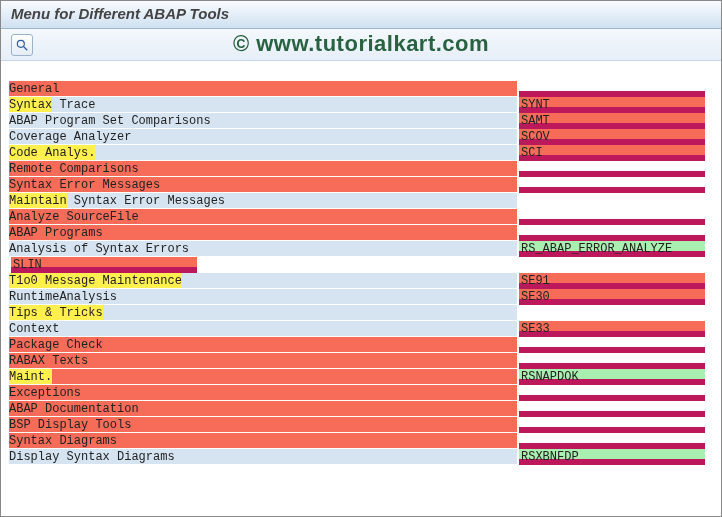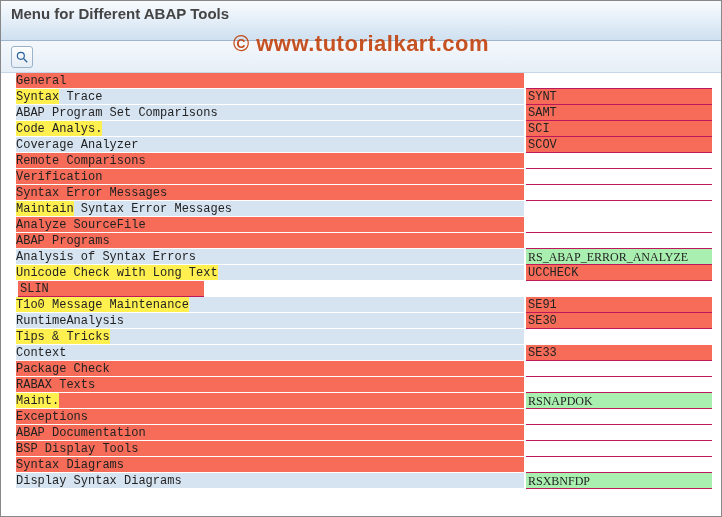--- a/index.html
+++ b/index.html
@@ -9,21 +9,22 @@
     background: #fff;
     width: 722px;
     height: 517px;
     overflow: hidden;
     border: 1px solid #888;
     position: relative;
   }
   .titlebar {
     background: linear-gradient(to bottom, #f8fbfe 0%, #e4eef8 50%, #cfe0f0 100%);
     border-bottom: 1px solid #9cb6cf;
-    padding: 4px 10px 18px 10px;
+    padding: 4px 10px 6px 10px;
+    font-style: italic;
     font-weight: bold;
     font-size: 15px;
     color: #444;
   }
   .toolbar {
     background: linear-gradient(to bottom, #f4f8fc, #e6eef7);
     border-bottom: 1px solid #c5d6e6;
     height: 32px;
     display: flex;
     align-items: center;
@@ -41,28 +42,28 @@
     cursor: pointer;
   }
   .toolbar-btn svg { width: 14px; height: 14px; }
   .watermark {
     position: absolute;
     top: 30px;
     left: 0; right: 0;
     text-align: center;
     font-size: 22px;
     font-weight: bold;
-    color: #c2410c;
+    color: #14532d;
     pointer-events: none;
     opacity: 0.9;
     letter-spacing: 0.5px;
   }
   .grid {
-    margin-top: 0;
-    padding-left: 15px;
+    margin-top: 20px;
+    padding-left: 8px;
   }
   .row {
     display: flex;
     align-items: stretch;
     height: 16px;
     line-height: 16px;
     font-family: "Courier New", monospace;
     font-size: 12px;
     color: #222;
   }
@@ -75,28 +76,28 @@
   }
   .cell-label .hl {
     display: inline-block;
     height: 100%;
     vertical-align: top;
   }
   .cell-gap { width: 2px; }
   .cell-code {
     width: 186px;
     background: #fff;
-    border-bottom: 1px solid #be185d;
+    border-bottom: 6px solid #be185d;
     padding-left: 2px;
     white-space: pre;
   }
   
   .bg-red { background: #f66c59 !important; }
   .bg-yellow { background: #fff04f !important; }
-  .bg-green { background: #a9efb0 !important; font-family: Liberation Serif, serif; }
+  .bg-green { background: #a9efb0 !important; }
   .bg-blue { background: #d6e4f2 !important; }
   .bg-none { background: transparent !important; }
 </style>
 </head>
 <body>
 
 <div class="titlebar">Menu for Different ABAP Tools</div>
 
 <div class="toolbar">
   <div class="toolbar-btn">
@@ -119,40 +120,35 @@
       <div class="cell-label bg-blue"><span class="hl bg-yellow">Syntax</span><span> Trace</span></div>
       <div class="cell-gap"></div>
       <div class="cell-code bg-red">SYNT</div>
     </div>
     <div class="row">
       <div class="cell-label bg-blue"><span>ABAP Program Set Comparisons</span></div>
       <div class="cell-gap"></div>
       <div class="cell-code bg-red">SAMT</div>
     </div>
     <div class="row">
+      <div class="cell-label bg-blue"><span>Coverage Analyzer</span></div>
+      <div class="cell-gap"></div>
+      <div class="cell-code bg-red">SCOV</div>
+    </div>
+    <div class="row">
       <div class="cell-label bg-blue"><span class="hl bg-yellow">Code Analys.</span><span></span></div>
       <div class="cell-gap"></div>
       <div class="cell-code bg-red">SCI</div>
     </div>
     <div class="row">
-      <div class="cell-label bg-blue"><span>Coverage Analyzer</span></div>
-      <div class="cell-gap"></div>
-      <div class="cell-code bg-red">SCOV</div>
-    </div>
-    <div class="row">
       <div class="cell-label bg-red"><span>Remote Comparisons</span></div>
       <div class="cell-gap"></div>
       <div class="cell-code bg-none"></div>
     </div>
     <div class="row">
-      <div class="cell-label bg-red"><span>Verification</span></div>
-      <div class="cell-gap"></div>
-      <div class="cell-code bg-none"></div>
-    </div>
-    <div class="row">
       <div class="cell-label bg-red"><span>Syntax Error Messages</span></div>
       <div class="cell-gap"></div>
       <div class="cell-code bg-none"></div>
     </div>
     <div class="row">
       <div class="cell-label bg-blue"><span class="hl bg-yellow">Maintain</span><span> Syntax Error Messages</span></div>
       <div class="cell-gap"></div>
     </div>
     <div class="row">
       <div class="cell-label bg-red"><span>Analyze SourceFile</span></div>
@@ -163,25 +159,20 @@
       <div class="cell-label bg-red"><span>ABAP Programs</span></div>
       <div class="cell-gap"></div>
       <div class="cell-code bg-none"></div>
     </div>
     <div class="row">
       <div class="cell-label bg-blue"><span>Analysis of Syntax Errors</span></div>
       <div class="cell-gap"></div>
       <div class="cell-code bg-green">RS_ABAP_ERROR_ANALYZE</div>
     </div>
     <div class="row">
-      <div class="cell-label bg-blue"><span class="hl bg-yellow">Unicode Check with Long Text</span><span></span></div>
-      <div class="cell-gap"></div>
-      <div class="cell-code bg-red">UCCHECK</div>
-    </div>
-    <div class="row">
       <div class="cell-gap"></div>
       <div class="cell-code bg-red">SLIN</div>
     </div>
     <div class="row">
       <div class="cell-label bg-blue"><span class="hl bg-yellow">T1o0 Message Maintenance</span><span></span></div>
       <div class="cell-gap"></div>
       <div class="cell-code bg-red">SE91</div>
     </div>
     <div class="row">
       <div class="cell-label bg-blue"><span>RuntimeAnalysis</span></div>

